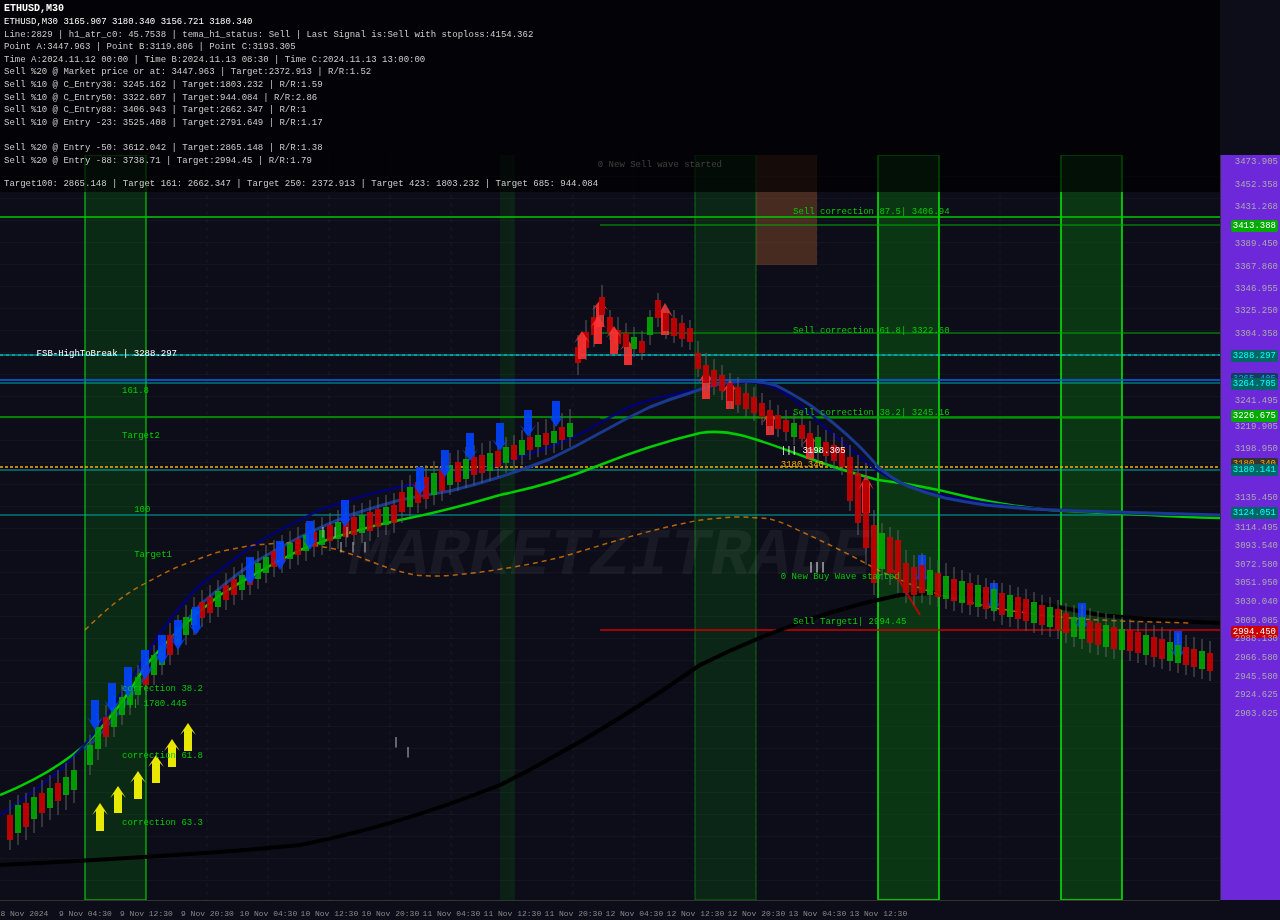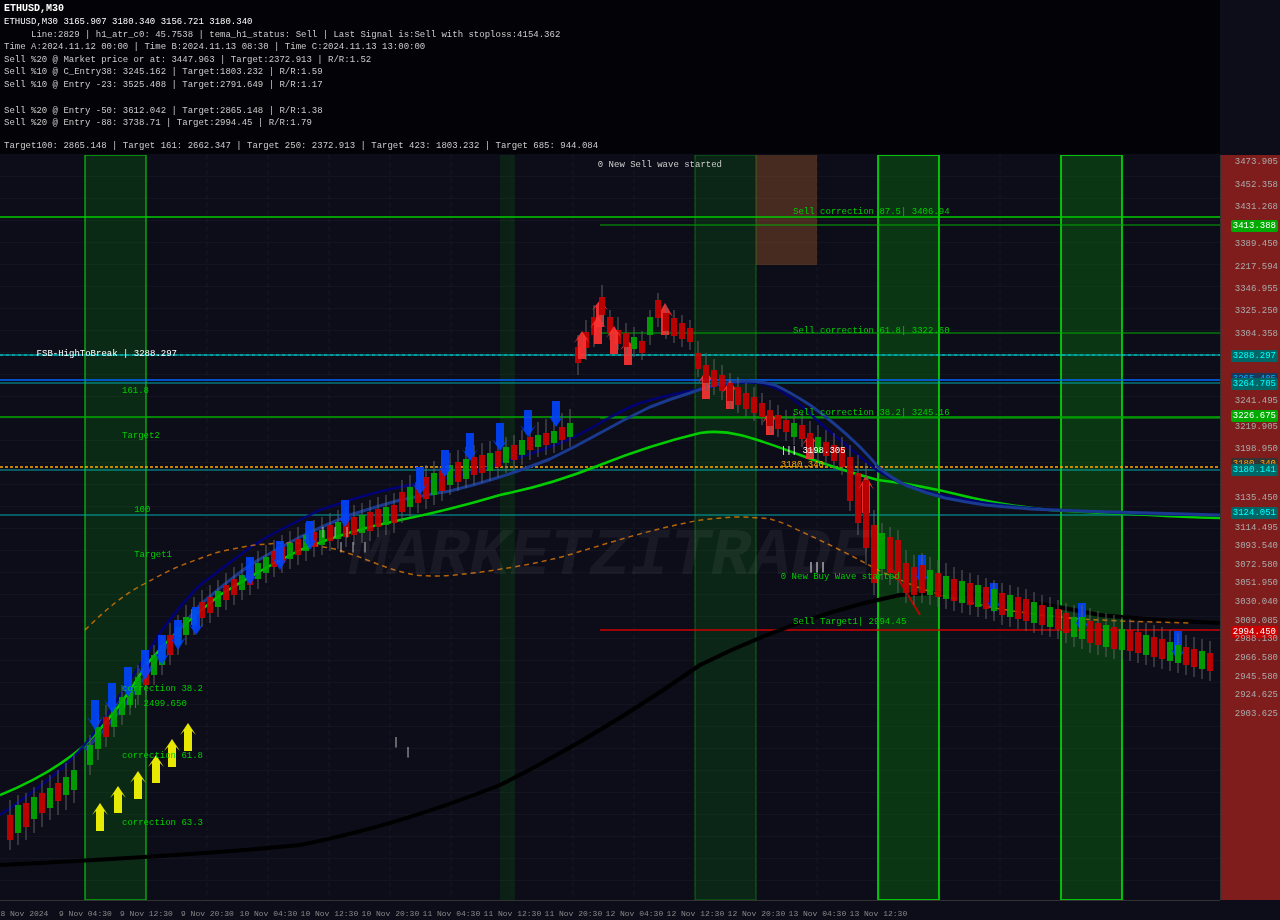--- a/index.html
+++ b/index.html
@@ -45,21 +45,21 @@
       background: #0d0d1a;
       overflow: hidden;
     }
     
     #y-axis {
       position: absolute;
       top: 155px;
       right: 0;
       width: 60px;
       bottom: 20px;
-      background: #7f1d1d;
+      background: #6d28d9;
       border-left: 1px solid #333;
       z-index: 5;
     }
     .y-label {
       position: absolute;
       right: 2px;
       font-size: 9px;
       color: #aaaaaa;
       transform: translateY(-50%);
     }
@@ -131,24 +131,27 @@
   </style>
 </head>
 <body>
 
 <div id="chart-container">
 
   <div id="info-panel">
     <div class="title-row">ETHUSD,M30</div>
     <div id="info-lines-container">
         <div style="font-size: 9px; color: rgb(255, 255, 255);">ETHUSD,M30  3165.907  3180.340  3156.721  3180.340</div>
-        <div style="font-size: 9px; color: rgb(204, 204, 204); margin-left: 27px;">Line:2829  |  h1_atr_c0: 45.7538  |  tema_h1_status: Sell  |  Last Signal is:Sell with stoploss:4154.362</div>
+        <div style="font-size: 9px; color: rgb(204, 204, 204);">Line:2829  |  h1_atr_c0: 45.7538  |  tema_h1_status: Sell  |  Last Signal is:Sell with stoploss:4154.362</div>
+        <div style="font-size: 9px; color: rgb(204, 204, 204);">Point A:3447.963  |  Point B:3119.806  |  Point C:3193.305</div>
         <div style="font-size: 9px; color: rgb(204, 204, 204);">Time A:2024.11.12 00:00  |  Time B:2024.11.13 08:30  |  Time C:2024.11.13 13:00:00</div>
         <div style="font-size: 9px; color: rgb(204, 204, 204);">Sell %20 @ Market price or at: 3447.963  |  Target:2372.913  |  R/R:1.52</div>
         <div style="font-size: 9px; color: rgb(204, 204, 204);">Sell %10 @ C_Entry38: 3245.162  |  Target:1803.232  |  R/R:1.59</div>
+        <div style="font-size: 9px; color: rgb(204, 204, 204);">Sell %10 @ C_Entry50: 3322.607  |  Target:944.084  |  R/R:2.86</div>
+        <div style="font-size: 9px; color: rgb(204, 204, 204);">Sell %10 @ C_Entry88: 3406.943  |  Target:2662.347  |  R/R:1</div>
         <div style="font-size: 9px; color: rgb(204, 204, 204);">Sell %10 @ Entry -23: 3525.408  |  Target:2791.649  |  R/R:1.17</div>
         <div style="font-size: 9px; color: rgb(204, 204, 204); margin-top: 13px;">Sell %20 @ Entry -50: 3612.042  |  Target:2865.148  |  R/R:1.38</div>
         <div style="font-size: 9px; color: rgb(204, 204, 204);">Sell %20 @ Entry -88: 3738.71  |  Target:2994.45  |  R/R:1.79</div>
         <div style="font-size: 9px; color: rgb(204, 204, 204); margin-top: 10px;">Target100: 2865.148  |  Target 161: 2662.347  |  Target 250: 2372.913  |  Target 423: 1803.232  |  Target 685: 944.084</div>
       </div>
   </div>
 
   <div id="chart-canvas-area">
 
     <div id="watermark">MARKETZITRADE</div>
@@ -623,37 +626,37 @@
     <div style="position:absolute;top:26%;left:3%;color:#ffffff;font-size:9px;white-space:nowrap">FSB-HighToBreak | 3288.297</div>
     <div style="position:absolute;top:31%;left:10%;color:#00cc00;font-size:9px;white-space:nowrap">161.8</div>
     <div style="position:absolute;top:37%;left:10%;color:#00cc00;font-size:9px;white-space:nowrap">Target2</div>
     <div style="position:absolute;top:34%;left:65%;color:#00cc00;font-size:9px;white-space:nowrap">Sell correction 38.2| 3245.16</div>
     <div style="position:absolute;top:39%;left:64%;color:#ffffff;font-size:9px;white-space:nowrap">||| 3198.305</div>
     <div style="position:absolute;top:47%;left:11%;color:#00cc00;font-size:9px;white-space:nowrap">100</div>
     <div style="position:absolute;top:53%;left:11%;color:#00cc00;font-size:9px;white-space:nowrap">Target1</div>
     <div style="position:absolute;top:56%;left:64%;color:#00cc00;font-size:9px;white-space:nowrap">0 New Buy Wave started</div>
     <div style="position:absolute;top:62%;left:65%;color:#00cc00;font-size:9px;white-space:nowrap">Sell Target1| 2994.45</div>
     <div style="position:absolute;top:71%;left:10%;color:#00cc00;font-size:9px;white-space:nowrap">correction 38.2</div>
-    <div style="position:absolute;top:73%;left:10%;color:#00cc00;font-size:9px;white-space:nowrap">||| 2499.650</div>
+    <div style="position:absolute;top:73%;left:10%;color:#00cc00;font-size:9px;white-space:nowrap">||| 1780.445</div>
     <div style="position:absolute;top:80%;left:10%;color:#00cc00;font-size:9px;white-space:nowrap">correction 61.8</div>
     <div style="position:absolute;top:89%;left:10%;color:#00cc00;font-size:9px;white-space:nowrap">correction 63.3</div>
 
     <div style="position:absolute;top:41%;left:64%;color:#ffaa00;font-size:9px;">3180.340</div>
 
   </div>
 
   <div id="y-axis">
     <div class="y-label" style="top:1%">3473.905</div>
     <div class="y-label" style="top:4%">3452.358</div>
     <div class="y-label" style="top:7%">3431.268</div>
     <div class="y-label" style="top:9.5%">
       <span class="y-label-highlight-green">3413.388</span>
     </div>
     <div class="y-label" style="top:12%">3389.450</div>
-    <div class="y-label" style="top:15%">2217.594</div>
+    <div class="y-label" style="top:15%">3367.860</div>
     <div class="y-label" style="top:18%">3346.955</div>
     <div class="y-label" style="top:21%">3325.250</div>
     <div class="y-label" style="top:24%">3304.358</div>
     <div class="y-label" style="top:27%">
       <span class="y-label-highlight-teal">3288.297</span>
     </div>
     <div class="y-label" style="top:30%">
       <span class="y-label-highlight">3265.405</span>
     </div>
     <div class="y-label" style="top:30.7%">

